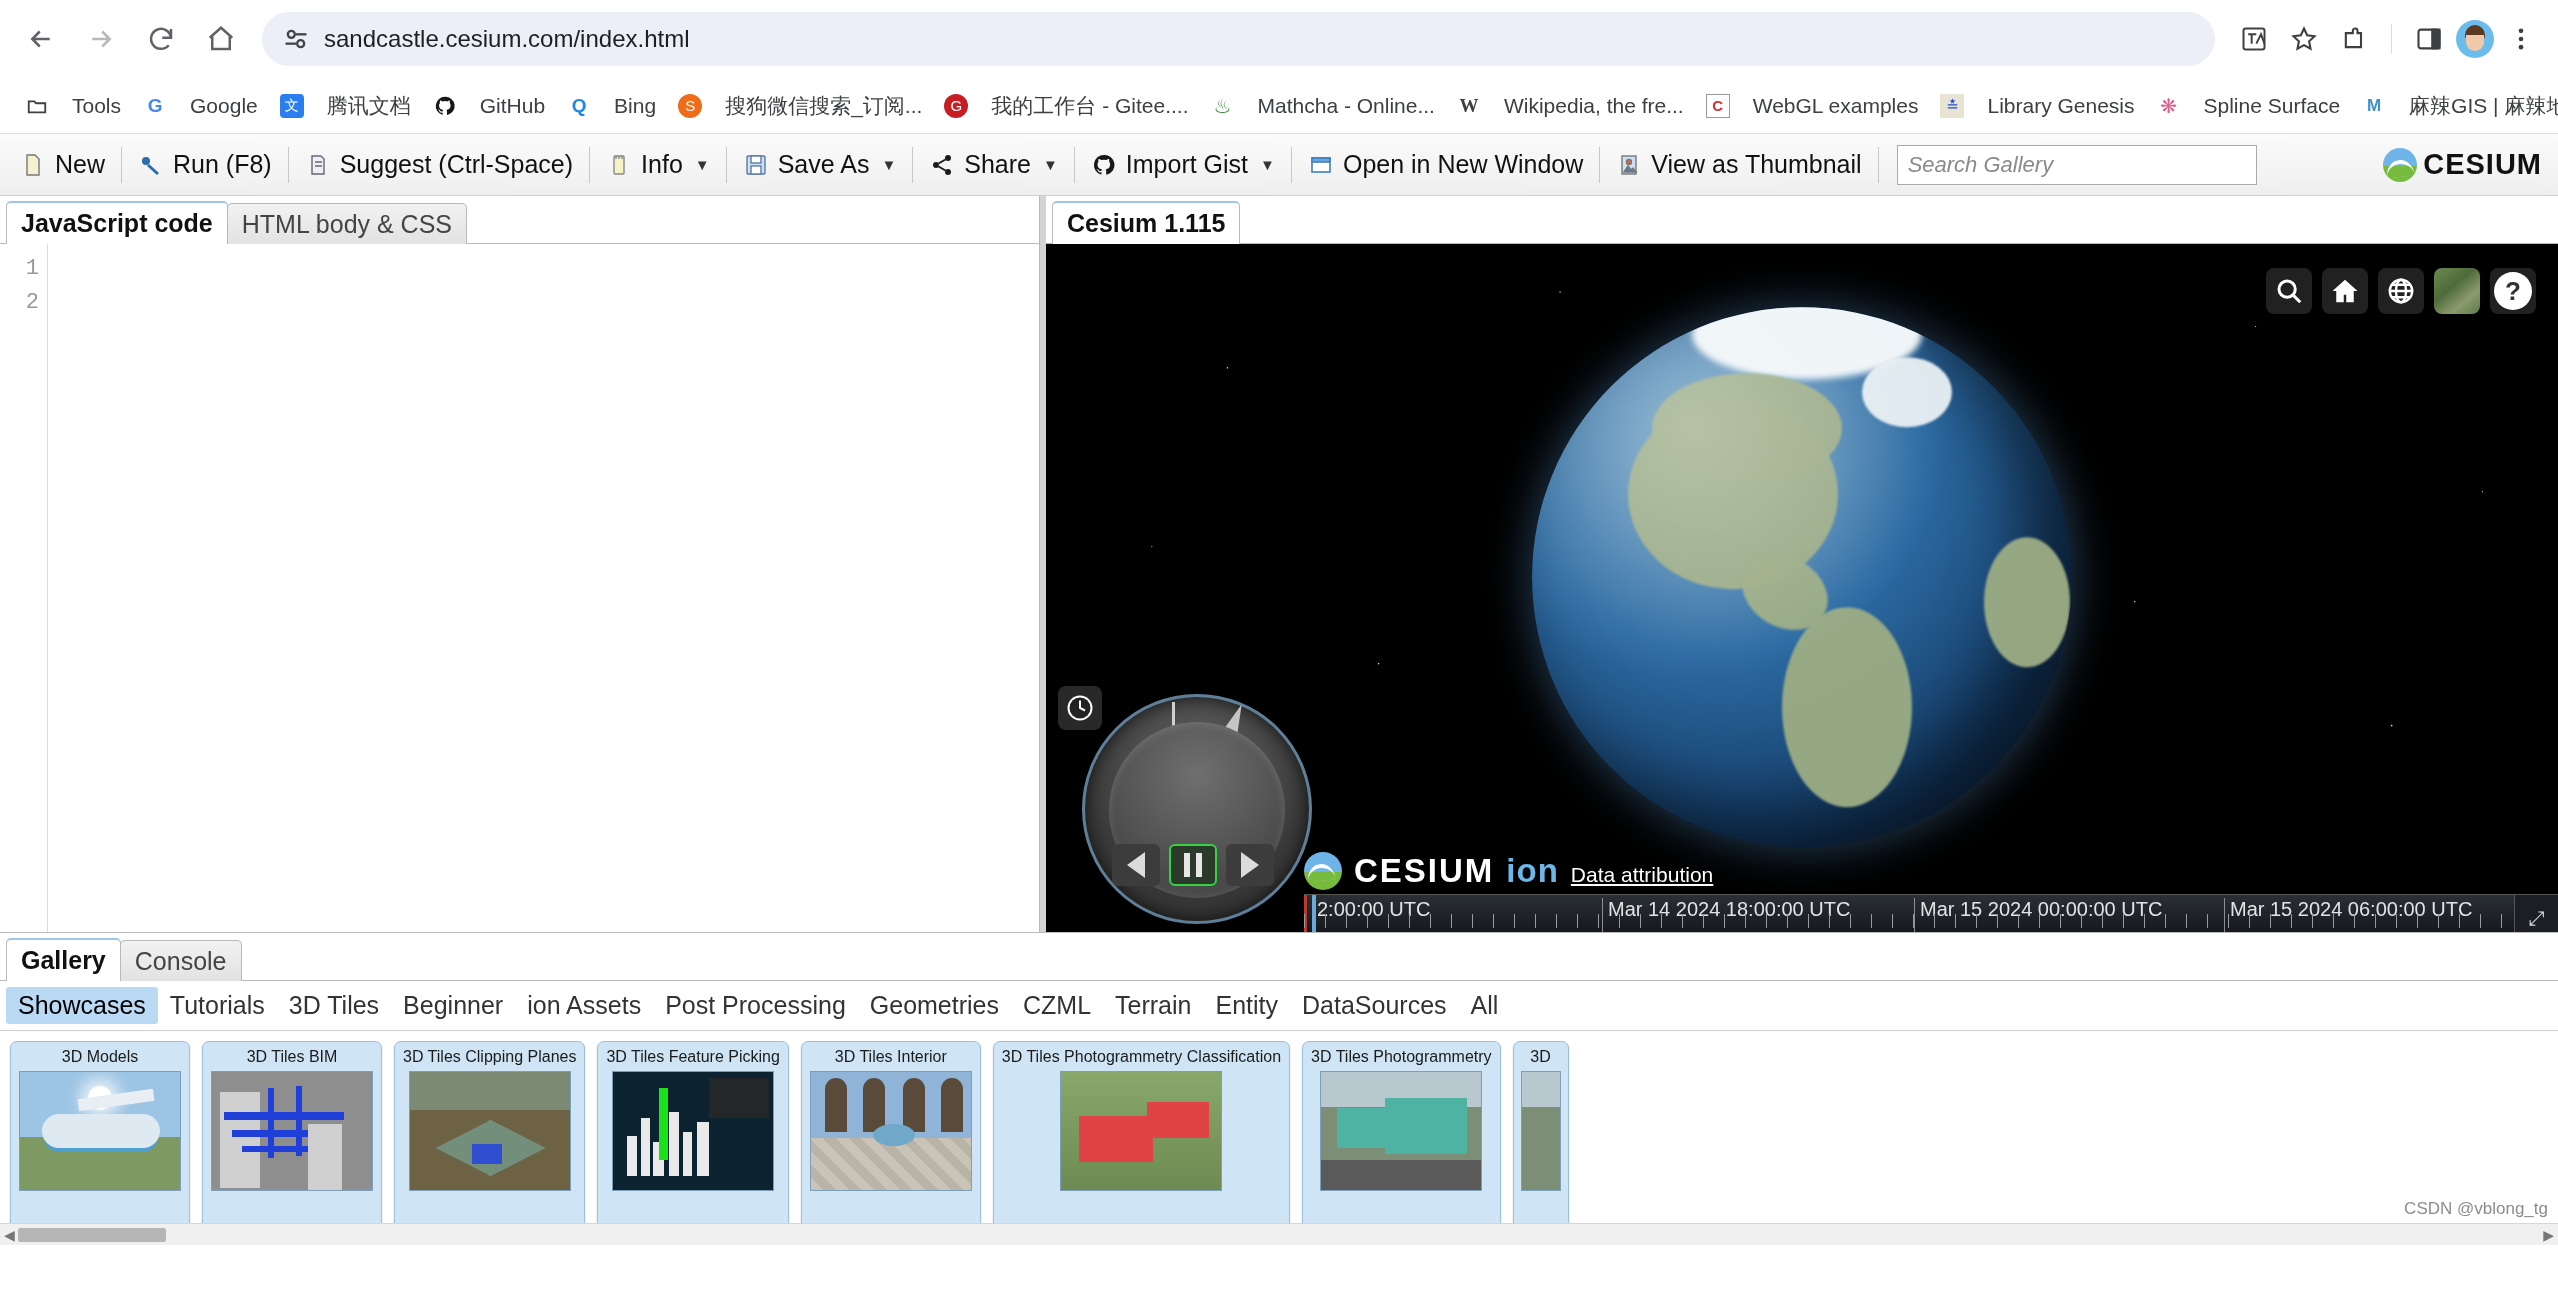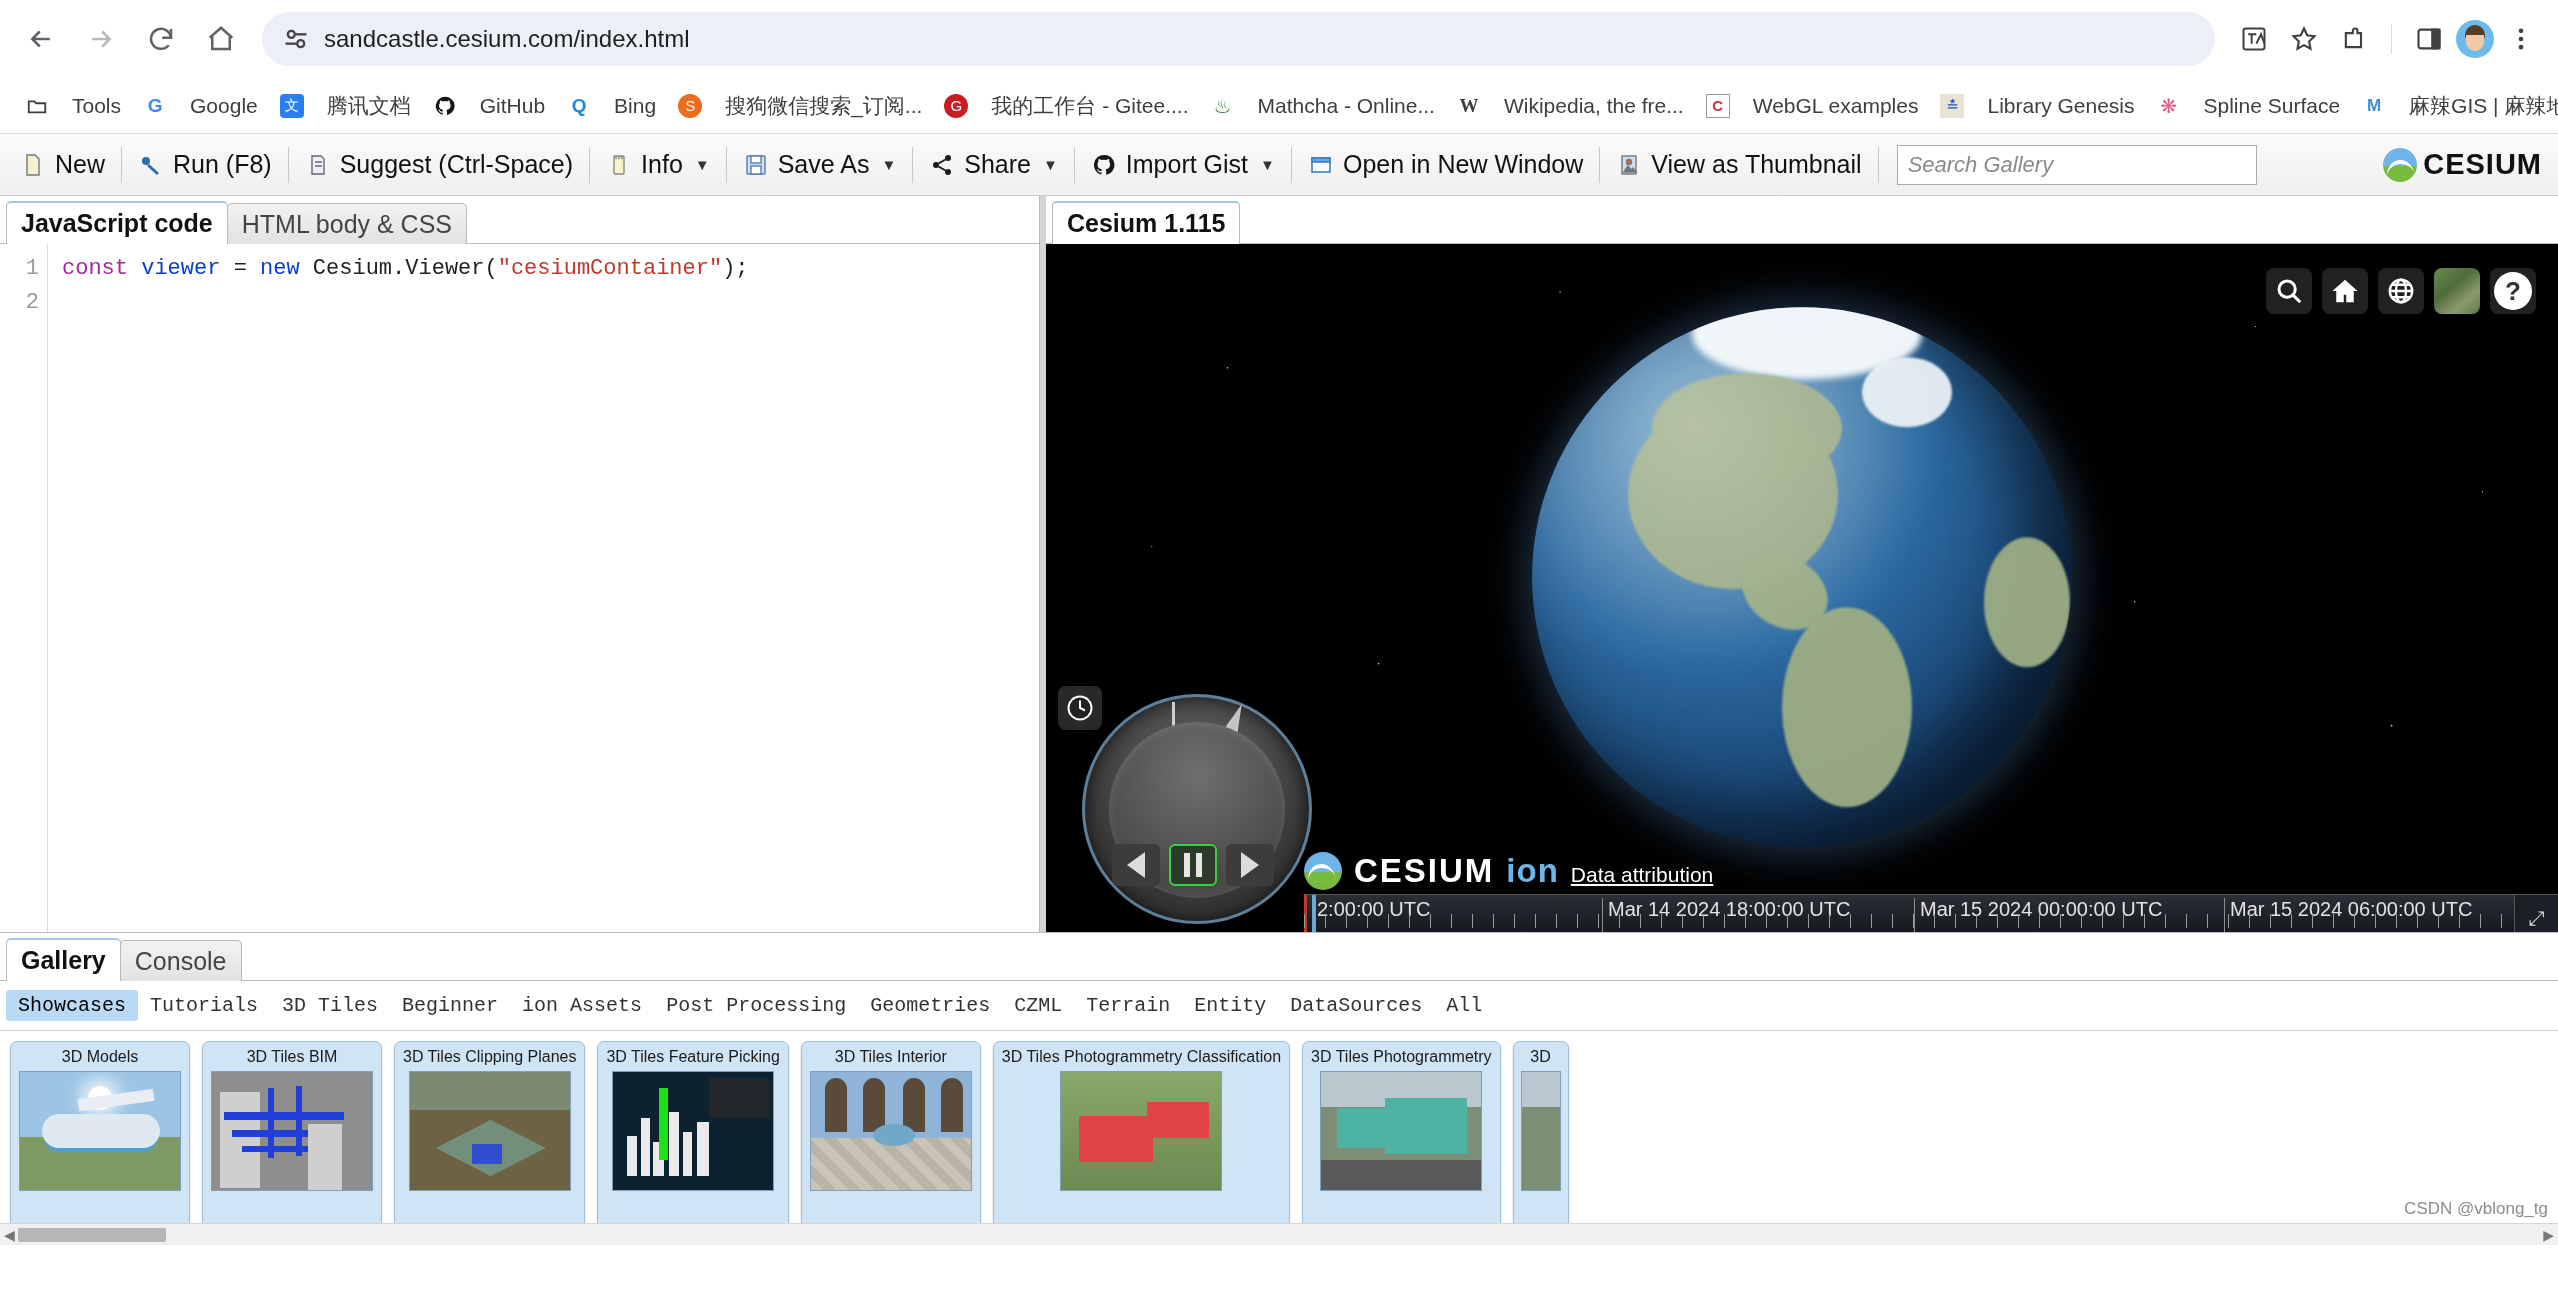--- a/index.html
+++ b/index.html
@@ -223,21 +223,21 @@
     display:flex;align-items:center;justify-content:center;color:#dcdcdc;font-size:20px;
     border-left:1px solid #555;
   }
   
   #bottom-panel { height:100%; background:#fff; border-top:1px solid #bbb; }
   #bottom-tabs { display:flex; align-items:flex-end; height:48px; padding-left:6px; border-bottom:1px solid #b9b9b9;}
   #category-bar {
     height:50px; display:flex; align-items:center; gap:0px; padding:0 6px;
     border-bottom:1px solid #cfcfcf; background:#fff;
   }
-  .cat { font-size:20px; color:#333; padding:4px 12px; border-radius:3px; white-space:nowrap;font-family:Liberation Mono, monospace;}
+  .cat { font-size:25px; color:#333; padding:4px 12px; border-radius:3px; white-space:nowrap;}
   .cat.active { background:#b9d9f5; color:#000; }
   #gallery-strip { display:flex; gap:12px; padding:10px 10px 0 10px; overflow:hidden; height:200px;}
   .card {
     flex:0 0 auto; background:#cfe4f5; border:1px solid #9cc0de; border-radius:7px;
     padding:6px 8px 8px 8px; display:flex; flex-direction:column; align-items:center;
     box-shadow:0 1px 2px rgba(0,0,0,.18);
   }
   .card-title { font-size:16px; color:#1b1b1b; white-space:nowrap; margin-bottom:5px; }
   .thumb { width:162px; height:120px; border:1px solid #7e9fbb; overflow:hidden; position:relative; }
   
@@ -552,21 +552,20 @@
       </div>
       <div class="tab">
         <span>HTML body &amp; CSS</span>
       </div>
     </div>
     <div id="code-area">
       <div id="gutter">
         <div>1</div>
         <div>2</div>
       </div>
-      <div id="code-lines"><span class="kw">const</span> <span class="id">viewer</span><span class="pl"> = </span><span class="kw2">new</span> <span class="pl">Cesium.Viewer(</span><span class="str">"cesiumContainer"</span><span class="pl">);</span></div>
     </div>
   </div>
 
   <div id="splitter"></div>
 
   <div id="viewer-pane">
     <div id="viewer-tabrow">
       <div class="tab active">
         <span>Cesium 1.115</span>
       </div>

